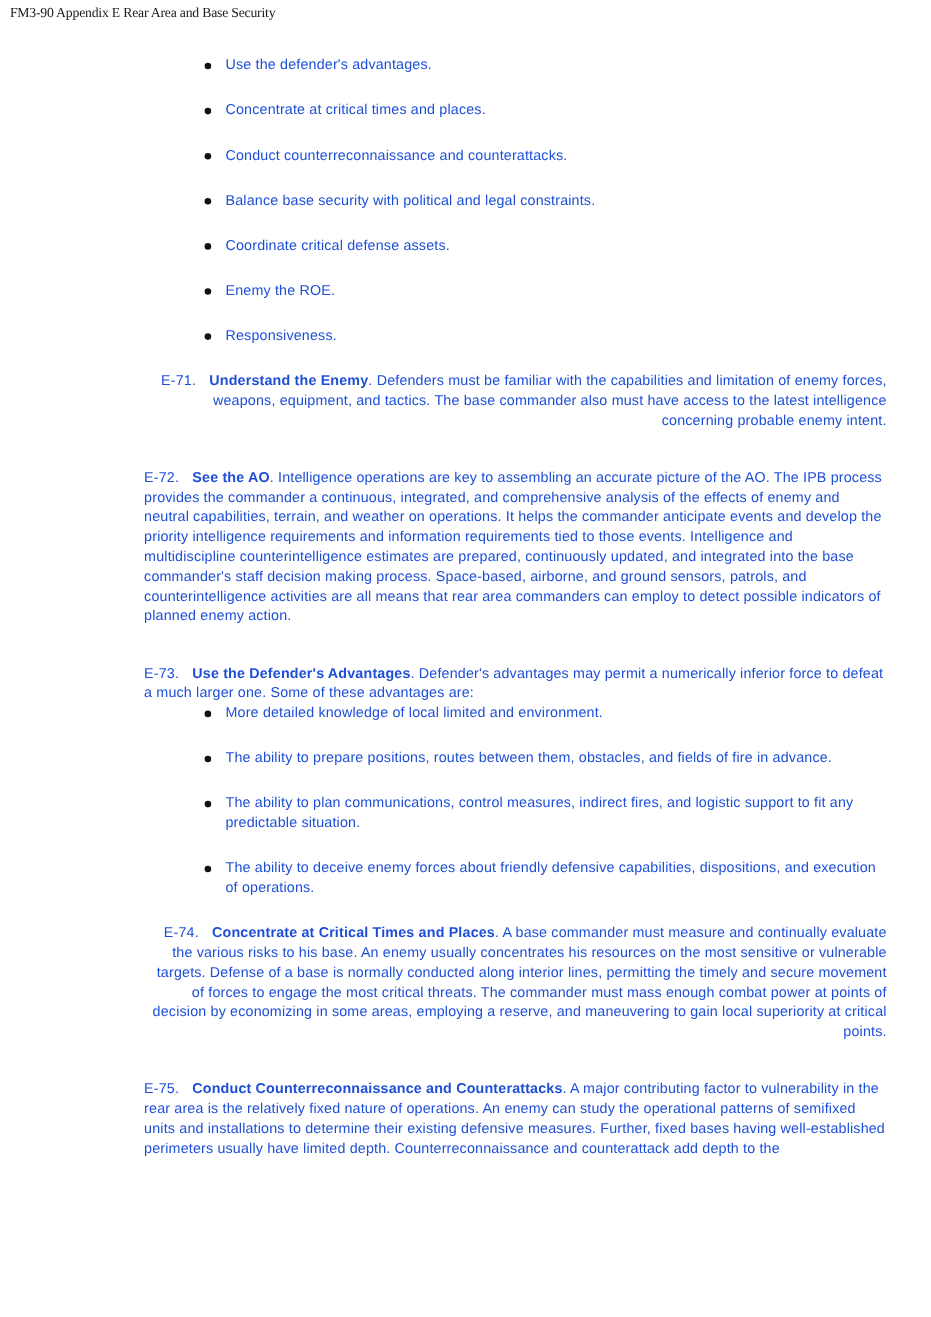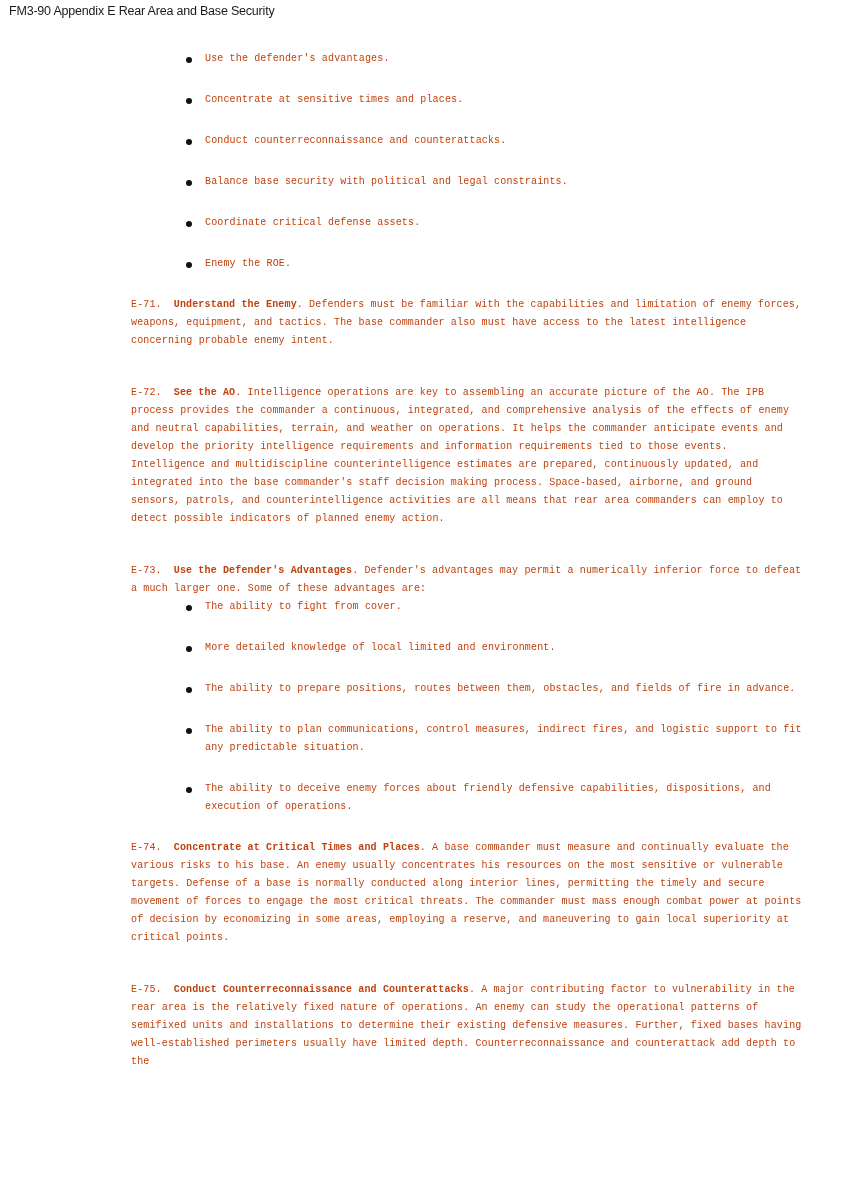--- a/index.html
+++ b/index.html
@@ -11,36 +11,36 @@
       width: 846px;
       height: 1197px;
       position: relative;
       overflow: hidden;
       color: #111111;
     }
     .running-header {
       position: absolute;
       left: 9px;
       top: 4px;
-      font-family: Liberation Sans, sans-serif;
+      font-family: Liberation Serif, serif;
       font-size: 12.5px;
       letter-spacing: -0.2px;
       color: #1a1a1a;
       white-space: nowrap;
       text-align: right;
     }
     .content {
       position: absolute;
       left: 131px;
       top: 50px;
       width: 680px;
-      font-family: Liberation Mono, monospace;
-      font-size: 10px;
+      font-family: Liberation Sans, sans-serif;
+      font-size: 13px;
       line-height: 18px;
-      color: #c2410c;
+      color: #1d4ed8;
       letter-spacing: 0.15px;
     }
     ul.bullets {
       list-style: none;
       margin: 0;
       padding: 0 0 0 55px;
     }
     ul.bullets li {
       position: relative;
       padding-left: 19px;
@@ -63,54 +63,54 @@
       margin: 0;
       padding: 0;
       width: 675px;
     }
     .para .para-num {
       margin-right: 12px;
     }
     .para .para-title {
       font-weight: bold;
     }
-    .gap-after-list { margin-top: 23px; }
+    .gap-after-list { margin-top: 23px; text-align: right; }
     .gap-para { margin-top: 34px; }
     .gap-before-list { margin-top: 23px; }
   </style>
 </head>
 <body>
 
 <div class="running-header">FM3-90 Appendix E Rear Area and Base Security</div>
 
 <div class="content">
 
   <ul class="bullets list-top">
     <li><span class="bullet-icon"></span><span>Use the defender's advantages.</span></li>
-    <li><span class="bullet-icon"></span><span>Concentrate at sensitive times and places.</span></li>
+    <li><span class="bullet-icon"></span><span>Concentrate at critical times and places.</span></li>
     <li><span class="bullet-icon"></span><span>Conduct counterreconnaissance and counterattacks.</span></li>
     <li><span class="bullet-icon"></span><span>Balance base security with political and legal constraints.</span></li>
     <li><span class="bullet-icon"></span><span>Coordinate critical defense assets.</span></li>
     <li><span class="bullet-icon"></span><span>Enemy the ROE.</span></li>
+    <li><span class="bullet-icon"></span><span>Responsiveness.</span></li>
   </ul>
 
   <p class="para gap-after-list">
     <span class="para-num">E-71.</span><span class="para-title">Understand the Enemy</span><span>. Defenders must be familiar with the capabilities and limitation of enemy forces, weapons, equipment, and tactics. The base commander also must have access to the latest intelligence concerning probable enemy intent.</span>
   </p>
 
   <p class="para gap-para">
     <span class="para-num">E-72.</span><span class="para-title">See the AO</span><span>. Intelligence operations are key to assembling an accurate picture of the AO. The IPB process provides the commander a continuous, integrated, and comprehensive analysis of the effects of enemy and neutral capabilities, terrain, and weather on operations. It helps the commander anticipate events and develop the priority intelligence requirements and information requirements tied to those events. Intelligence and multidiscipline counterintelligence estimates are prepared, continuously updated, and integrated into the base commander's staff decision making process. Space-based, airborne, and ground sensors, patrols, and counterintelligence activities are all means that rear area commanders can employ to detect possible indicators of planned enemy action.</span>
   </p>
 
   <p class="para gap-para">
     <span class="para-num">E-73.</span><span class="para-title">Use the Defender's Advantages</span><span>. Defender's advantages may permit a numerically inferior force to defeat a much larger one. Some of these advantages are:</span>
   </p>
 
   <ul class="bullets gap-before-list">
-    <li><span class="bullet-icon"></span><span>The ability to fight from cover.</span></li>
     <li><span class="bullet-icon"></span><span>More detailed knowledge of local limited and environment.</span></li>
     <li><span class="bullet-icon"></span><span>The ability to prepare positions, routes between them, obstacles, and fields of fire in advance.</span></li>
     <li><span class="bullet-icon"></span><span>The ability to plan communications, control measures, indirect fires, and logistic support to fit any predictable situation.</span></li>
     <li><span class="bullet-icon"></span><span>The ability to deceive enemy forces about friendly defensive capabilities, dispositions, and execution of operations.</span></li>
   </ul>
 
   <p class="para gap-after-list">
     <span class="para-num">E-74.</span><span class="para-title">Concentrate at Critical Times and Places</span><span>. A base commander must measure and continually evaluate the various risks to his base. An enemy usually concentrates his resources on the most sensitive or vulnerable targets. Defense of a base is normally conducted along interior lines, permitting the timely and secure movement of forces to engage the most critical threats. The commander must mass enough combat power at points of decision by economizing in some areas, employing a reserve, and maneuvering to gain local superiority at critical points.</span>
   </p>
 

